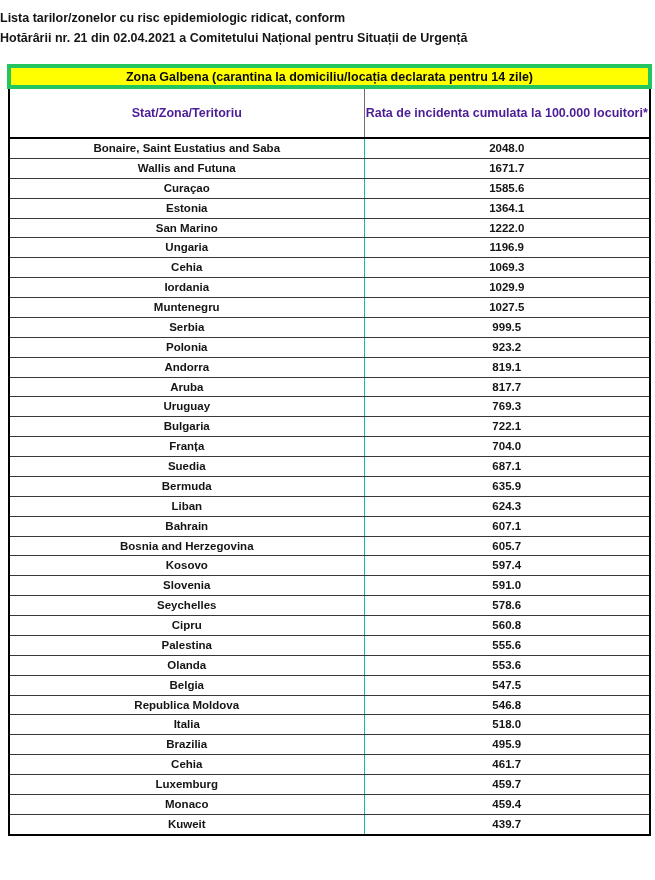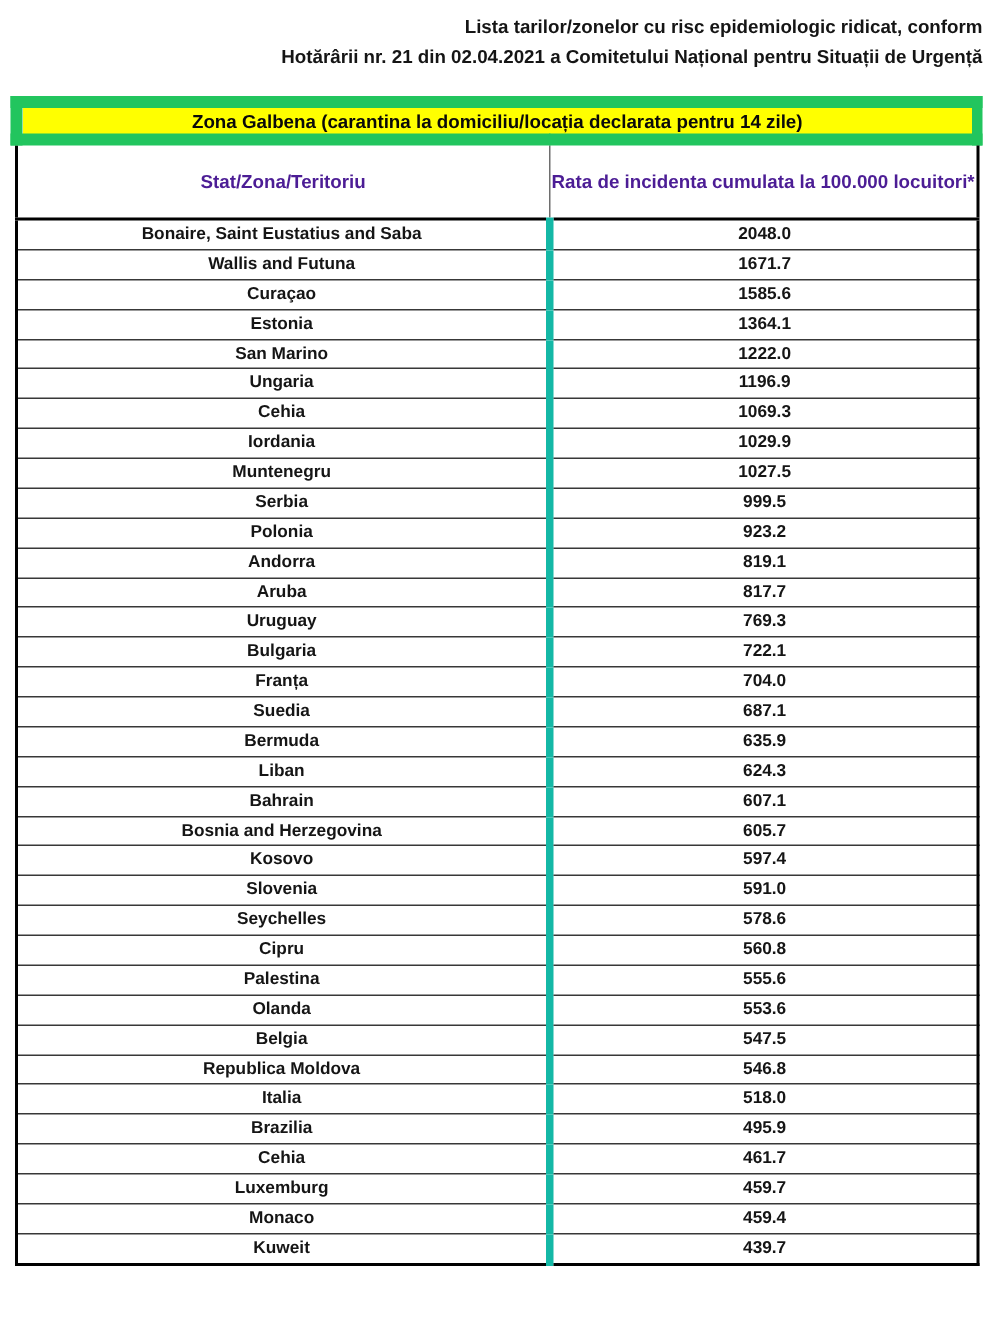--- a/index.html
+++ b/index.html
@@ -8,21 +8,21 @@
     height: 880px;
     background: #ffffff;
     font-family: "Liberation Sans", sans-serif;
     font-weight: 700;
     color: #111111;
     overflow: hidden;
     position: relative;
   }
   .title-block {
     padding-top: 8px;
-    text-align: right;
+    text-align: left;
     font-size: 12.5px;
     line-height: 1.62;
     color: #151515;
   }
   .zone-table {
     position: absolute;
     left: 7px;
     top: 64px;
     width: 641px;
     border-collapse: collapse;
@@ -32,21 +32,21 @@
   .zone-table th, .zone-table td {
     padding: 0;
     text-align: center;
     vertical-align: middle;
     overflow: hidden;
     white-space: nowrap;
   }
   .banner-cell {
     height: 17px;
     font-size: 12.5px;
-    border: 8px solid #22c55e;
+    border: 4px solid #22c55e;
     color: #0a0a0a;
   }
   .header-row th {
     height: 48px;
     font-size: 12.5px;
     border-top: 1px solid #3a3a3a;
     border-bottom: 2px solid #000000;
     color: #4c1d95;
   }
   .header-row th + th {
@@ -54,21 +54,21 @@
   }
   .data-row td {
     height: 18.88px;
     font-size: 11.5px;
     line-height: 18.88px;
     border-top: 1px solid #383838;
     border-bottom: 1px solid #383838;
     color: #151515;
   }
   .data-row td + td {
-    border-left: 5px solid #14b8a6;
+    border-left: 1px solid #14b8a6;
   }
 </style>
 </head>
 <body>
 
 <div class="title-block">
   <div>Lista tarilor/zonelor cu risc epidemiologic ridicat, conform</div>
   <div>Hotărârii nr. 21 din 02.04.2021 a Comitetului Național pentru Situații de Urgență</div>
 </div>
 

